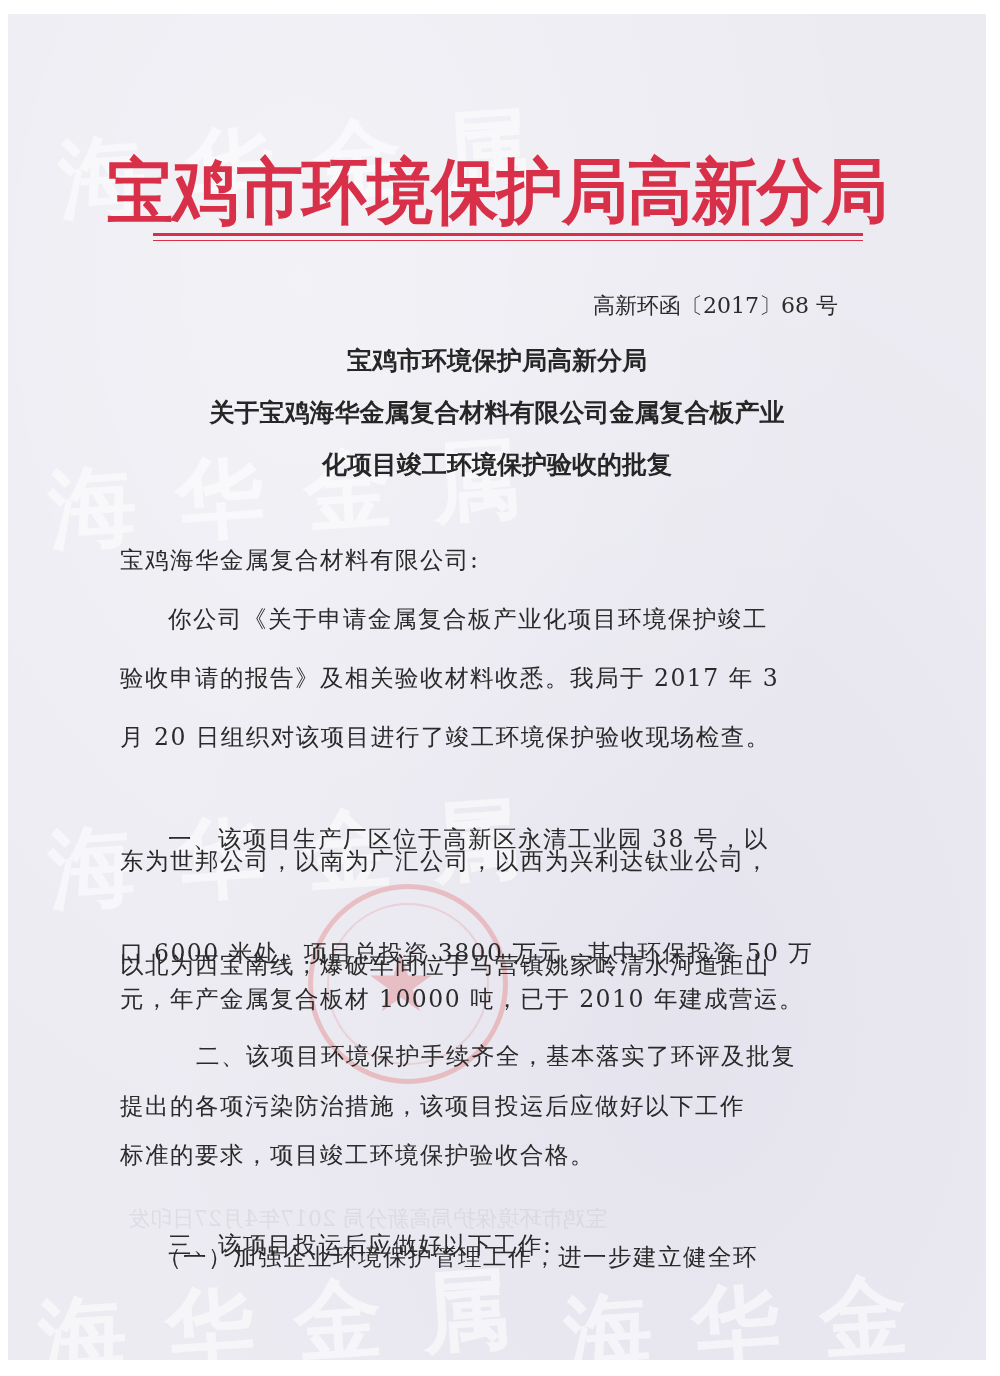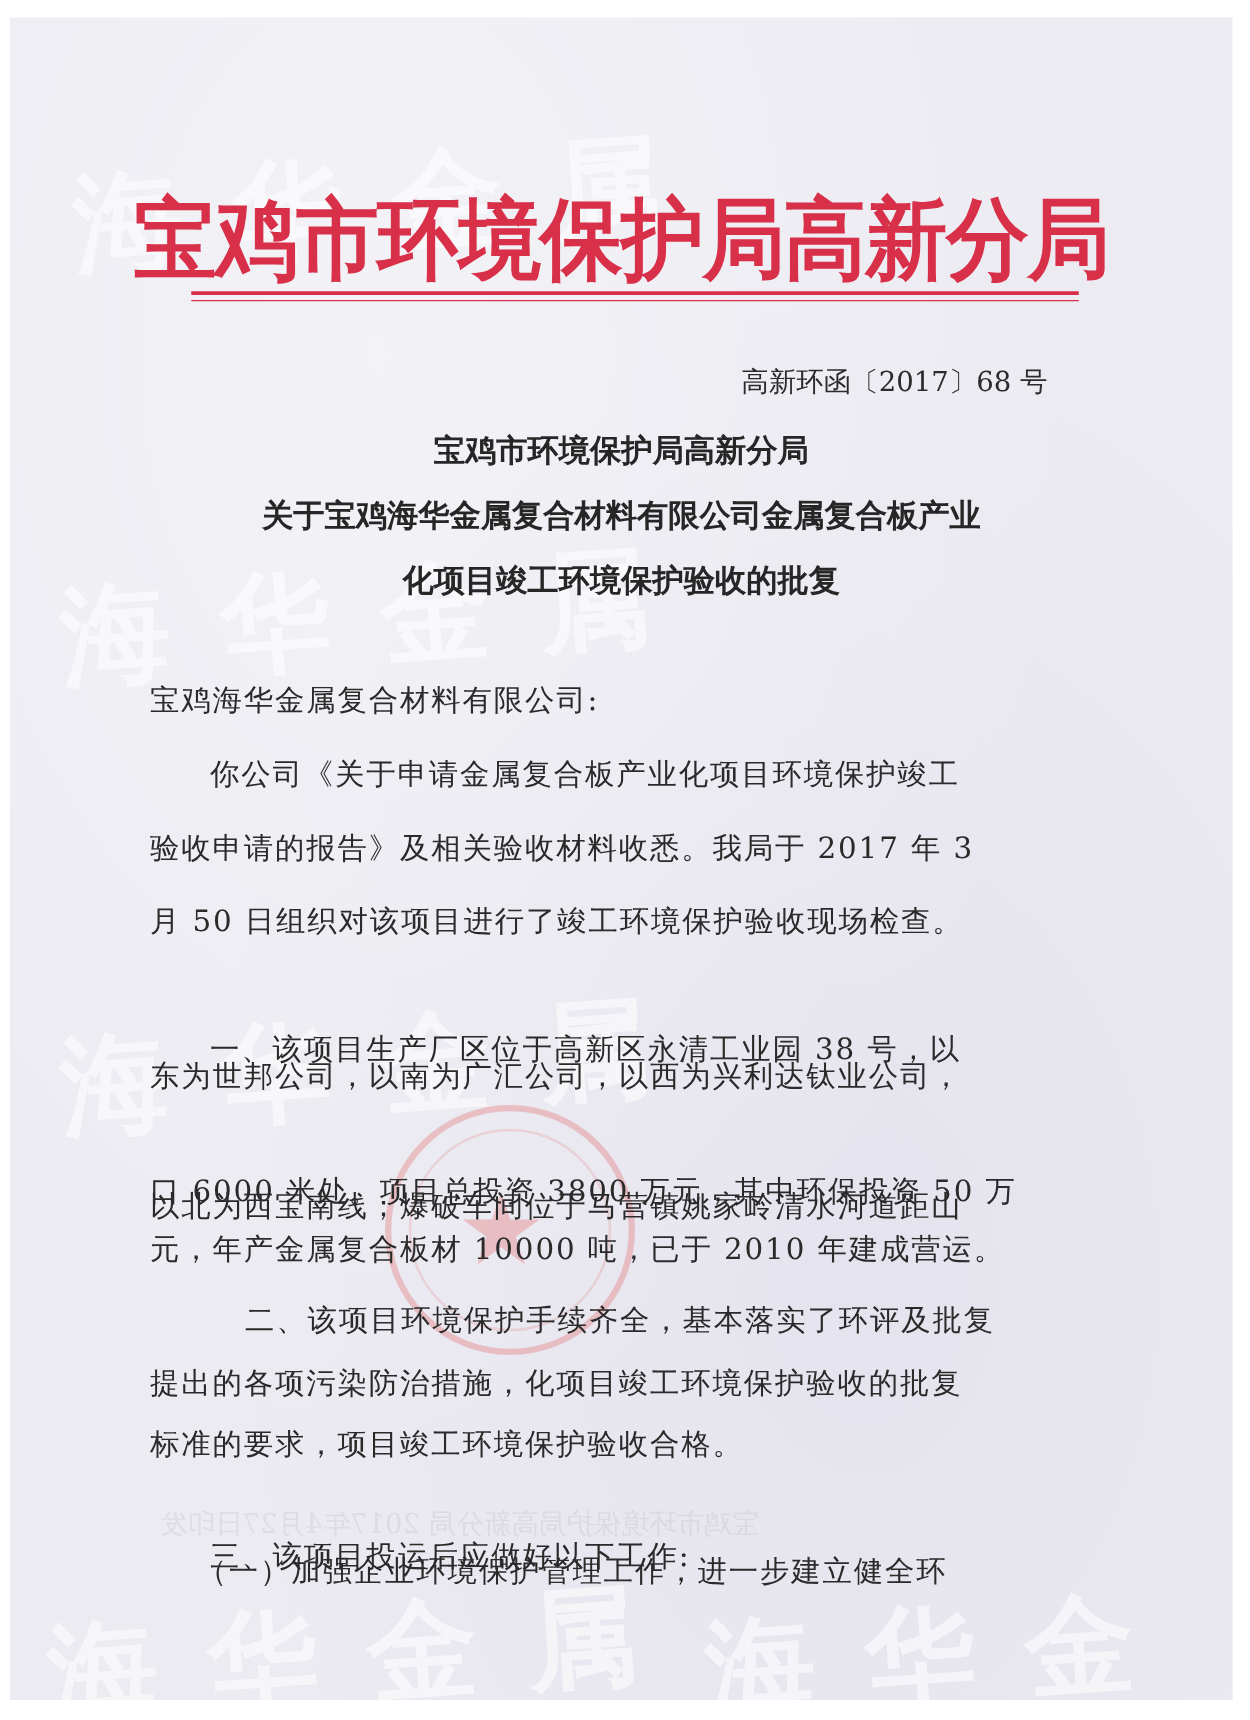--- a/index.html
+++ b/index.html
@@ -83,26 +83,26 @@
   <div class="docno">高新环函〔2017〕68 号</div>
 
   <div class="title" style="top:330px;">宝鸡市环境保护局高新分局</div>
   <div class="title" style="top:382px;">关于宝鸡海华金属复合材料有限公司金属复合板产业</div>
   <div class="title" style="top:434px;">化项目竣工环境保护验收的批复</div>
 
   <div class="body-line indent" style="top:589px;">你公司《关于申请金属复合板产业化项目环境保护竣工</div>
 
   <div class="body-line" style="top:530px;">宝鸡海华金属复合材料有限公司:</div>
   <div class="body-line" style="top:648px;">验收申请的报告》及相关验收材料收悉。我局于 2017 年 3</div>
-  <div class="body-line" style="top:707px;">月 50 日组织对该项目进行了竣工环境保护验收现场检查。</div>
+  <div class="body-line" style="top:707px;">月 20 日组织对该项目进行了竣工环境保护验收现场检查。</div>
 
   <div class="body-line" style="top:725px;"></div>
   <div class="body-line indent" style="top:785px;margin-top:24px;">一、该项目生产厂区位于高新区永清工业园 38 号，以</div>
   <div class="body-line" style="top:831px;">东为世邦公司，以南为广汇公司，以西为兴利达钛业公司，</div>
   <div class="body-line" style="top:887px;margin-top:48px;">以北为西宝南线；爆破车间位于马营镇姚家岭清水河道距山</div>
   <div class="body-line" style="top:923px;">口 6000 米处。项目总投资 3800 万元，其中环保投资 50 万</div>
   <div class="body-line" style="top:969px;">元，年产金属复合板材 10000 吨，已于 2010 年建成营运。</div>
   <div class="body-line indent" style="top:1026px;margin-left:28px;">二、该项目环境保护手续齐全，基本落实了环评及批复</div>
-  <div class="body-line" style="top:1076px;">提出的各项污染防治措施，化项目竣工环境保护验收的批复</div>
+  <div class="body-line" style="top:1076px;">提出的各项污染防治措施，该项目投运后应做好以下工作</div>
   <div class="body-line" style="top:1125px;">标准的要求，项目竣工环境保护验收合格。</div>
   <div class="body-line indent" style="top:1175px;margin-top:40px;">三、该项目投运后应做好以下工作:</div>
   <div class="body-line" style="top:1227px; left:150px;">（一）加强企业环境保护管理工作，进一步建立健全环</div>
 </div>
 
 </body></html>

